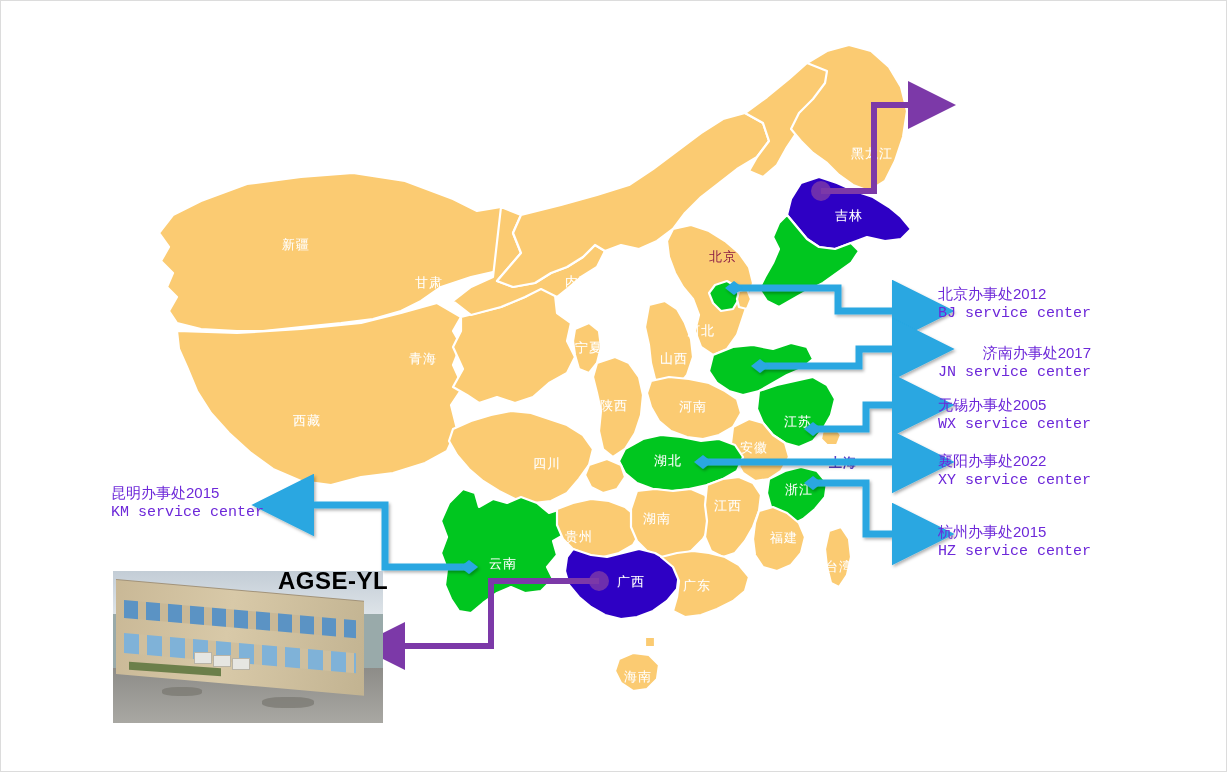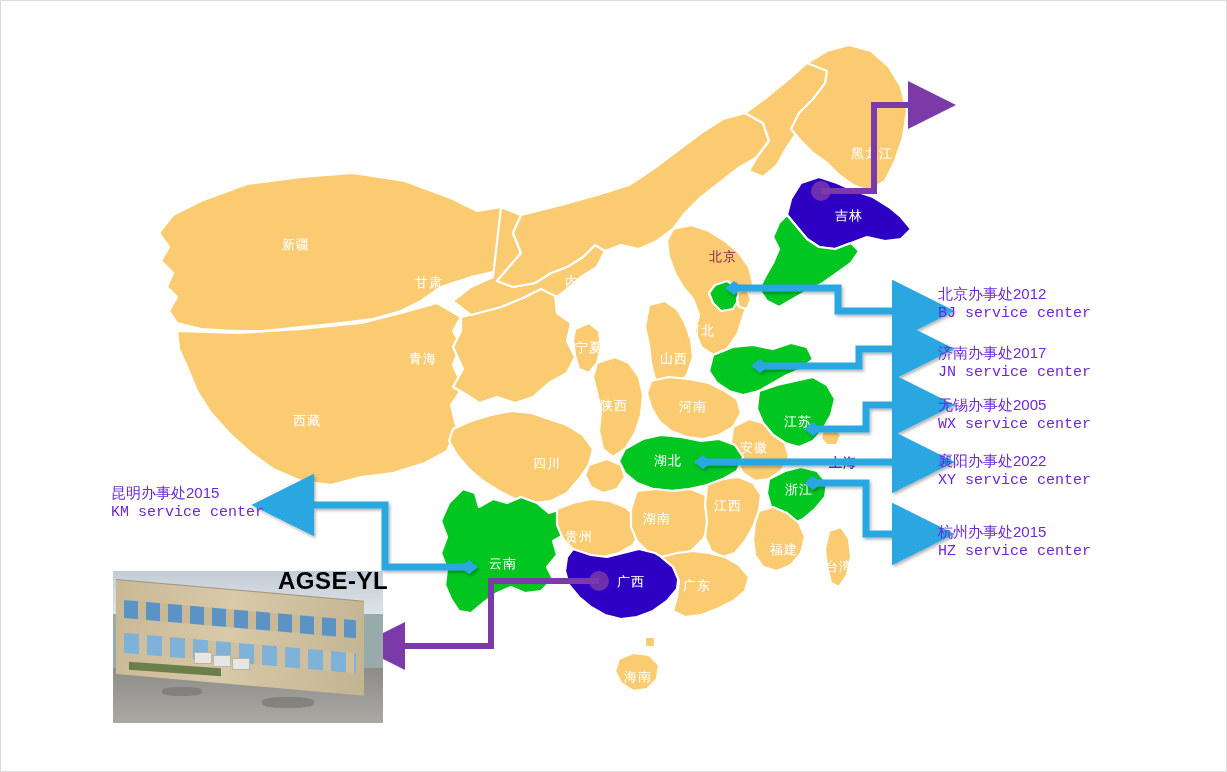--- a/index.html
+++ b/index.html
@@ -285,21 +285,21 @@
       <div class="prov-label" style="left: 692px; top: 406px;">河南</div>
       <div class="prov-label" style="left: 797px; top: 421px; text-align: center;">江苏</div>
       <div class="prov-label violet" style="left: 842px; top: 462px;">上海</div>
       <div class="prov-label" style="left: 546px; top: 463px;">四川</div>
       <div class="prov-label" style="left: 667px; top: 460px;">湖北</div>
       <div class="prov-label" style="left: 753px; top: 447px;">安徽</div>
       <div class="prov-label" style="left: 798px; top: 489px;">浙江</div>
       <div class="prov-label" style="left: 578px; top: 536px;">贵州</div>
       <div class="prov-label" style="left: 656px; top: 518px;">湖南</div>
       <div class="prov-label" style="left: 727px; top: 505px;">江西</div>
-      <div class="prov-label" style="left: 783px; top: 537px; margin-top: 12px;">福建</div>
+      <div class="prov-label" style="left: 783px; top: 537px;">福建</div>
       <div class="prov-label" style="left: 502px; top: 563px;">云南</div>
       <div class="prov-label" style="left: 630px; top: 581px;">广西</div>
       <div class="prov-label" style="left: 696px; top: 585px;">广东</div>
       <div class="prov-label" style="left: 838px; top: 566px;">台湾</div>
       <div class="prov-label" style="left: 637px; top: 676px;">海南</div>
     </div>
 
   <svg id="arrowLayer" viewBox="0 0 1227 772">
     <defs>
       <filter id="softshadow" x="-30%" y="-30%" width="170%" height="170%">
@@ -376,21 +376,21 @@
     <div class="lawn"></div>
   </div>
 
   <div class="photo-cap-outside" id="ylCap" style="position:absolute;left:277px;top:566px;font-weight:bold;font-size:24px;color:#000;letter-spacing:.5px;">AGSE-YL</div>
 
   <div id="callouts">
       <div class="callout right" style="left: 937px; top: 283px;">
         <span class="cn">北京办事处2012</span>
         <span class="en">BJ service center</span>
       </div>
-      <div class="callout right" style="left: 937px; top: 342px;">
+      <div class="callout right" style="left: 937px; top: 342px; text-align: right;">
         <span class="cn">济南办事处2017</span>
         <span class="en">JN service center</span>
       </div>
       <div class="callout right" style="left: 937px; top: 394px;">
         <span class="cn">无锡办事处2005</span>
         <span class="en">WX service center</span>
       </div>
       <div class="callout right" style="left: 937px; top: 450px;">
         <span class="cn">襄阳办事处2022</span>
         <span class="en">XY service center</span>

